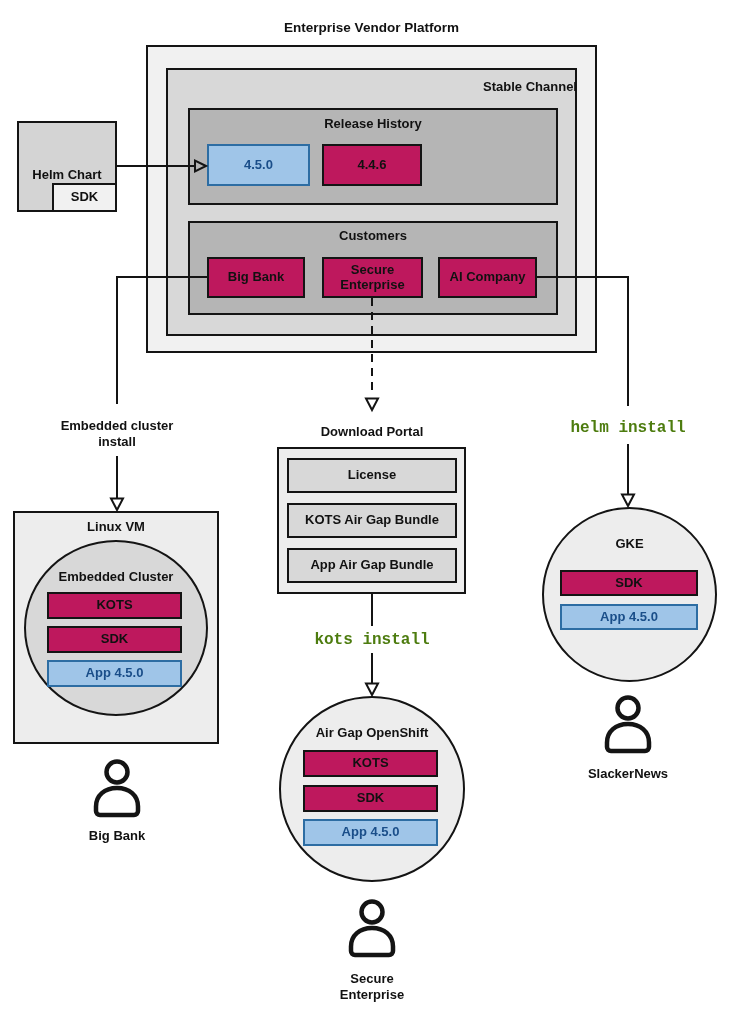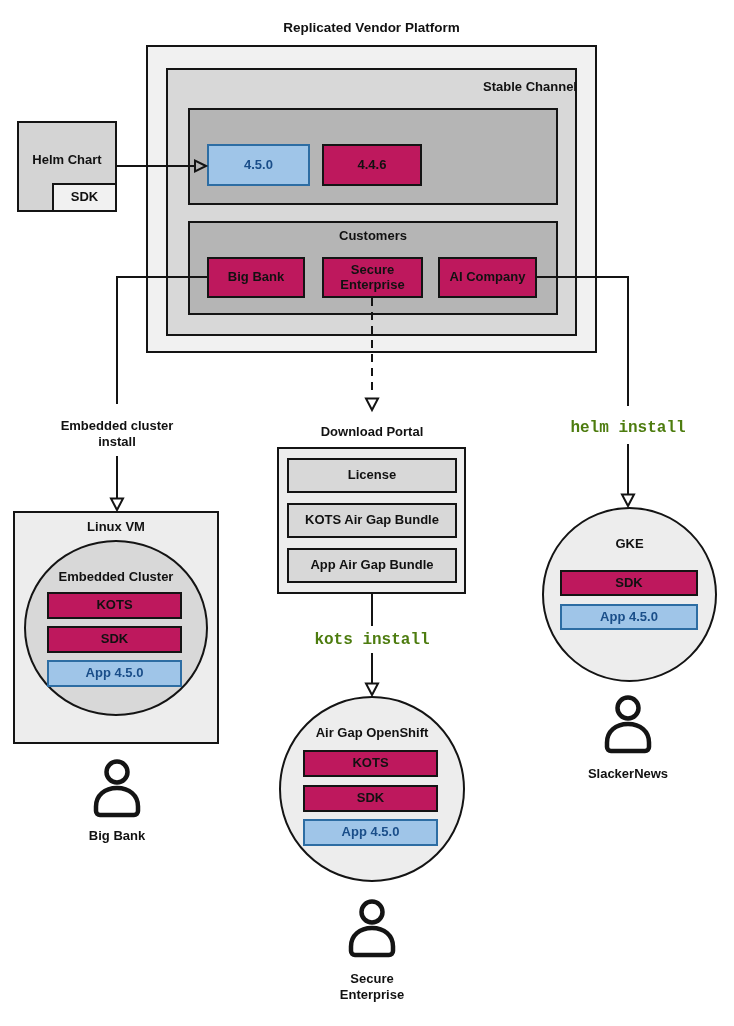--- a/index.html
+++ b/index.html
@@ -33,40 +33,41 @@
   }
   .circle{border:2px solid #141414;border-radius:50%;}
   svg{display:block;}
   .connectors{pointer-events:none;}
 </style>
 </head>
 <body>
 
 <div class="canvas">
 
-  <div class="abs lbl" style="left:146px;top:20px;width:451px;font-size:13.5px;">Replicated Vendor Platform</div>
+  <div class="abs lbl" style="left:146px;top:20px;width:451px;font-size:13.5px;">Enterprise Vendor Platform</div>
 
   <div class="abs box fill-outer" style="left:146px;top:45px;width:451px;height:308px;"></div>
 
   <div class="abs box fill-mid" style="left:166px;top:68px;width:411px;height:268px;"></div>
   <div class="abs lbl" style="left:166px;top:79px;width:411px;text-align:right;">Stable Channel</div>
 
   <div class="abs box fill-dark" style="left:188px;top:108px;width:370px;height:97px;"></div>
+  <div class="abs lbl" style="left:188px;top:116px;width:370px;">Release History</div>
   <div class="abs chip blue" style="left:207px;top:144px;width:103px;height:42px;">4.5.0</div>
   <div class="abs chip" style="left:322px;top:144px;width:100px;height:42px;">4.4.6</div>
 
   <div class="abs box fill-dark" style="left:188px;top:221px;width:370px;height:94px;"></div>
   <div class="abs lbl" style="left:188px;top:228px;width:370px;">Customers</div>
   <div class="abs chip" style="left:207px;top:257px;width:98px;height:41px;">Big Bank</div>
   <div class="abs chip" style="left:322px;top:257px;width:101px;height:41px;">Secure
 Enterprise</div>
   <div class="abs chip" style="left:438px;top:257px;width:99px;height:41px;">AI Company</div>
 
   <div class="abs box fill-helm" style="left:17px;top:121px;width:100px;height:91px;"></div>
-  <div class="abs lbl" style="left:17px;top:152px;width:100px;">Helm Chart</div>
+  <div class="abs lbl" style="left:17px;top:167px;width:100px;">Helm Chart</div>
   <div class="abs chip" style="left:52px;top:183px;width:65px;height:29px;background:#f1f1f1;">SDK</div>
 
   <div class="abs lbl" style="left:47px;top:418px;width:140px;">Embedded cluster
 install</div>
   <div class="abs box fill-light" style="left:13px;top:511px;width:206px;height:233px;"></div>
   <div class="abs lbl" style="left:13px;top:519px;width:206px;">Linux VM</div>
   <div class="abs circle fill-mid" style="left:24px;top:540px;width:184px;height:176px;"></div>
   <div class="abs lbl" style="left:24px;top:569px;width:184px;">Embedded Cluster</div>
   <div class="abs chip" style="left:47px;top:592px;width:135px;height:27px;">KOTS</div>
   <div class="abs chip" style="left:47px;top:626px;width:135px;height:27px;">SDK</div>

